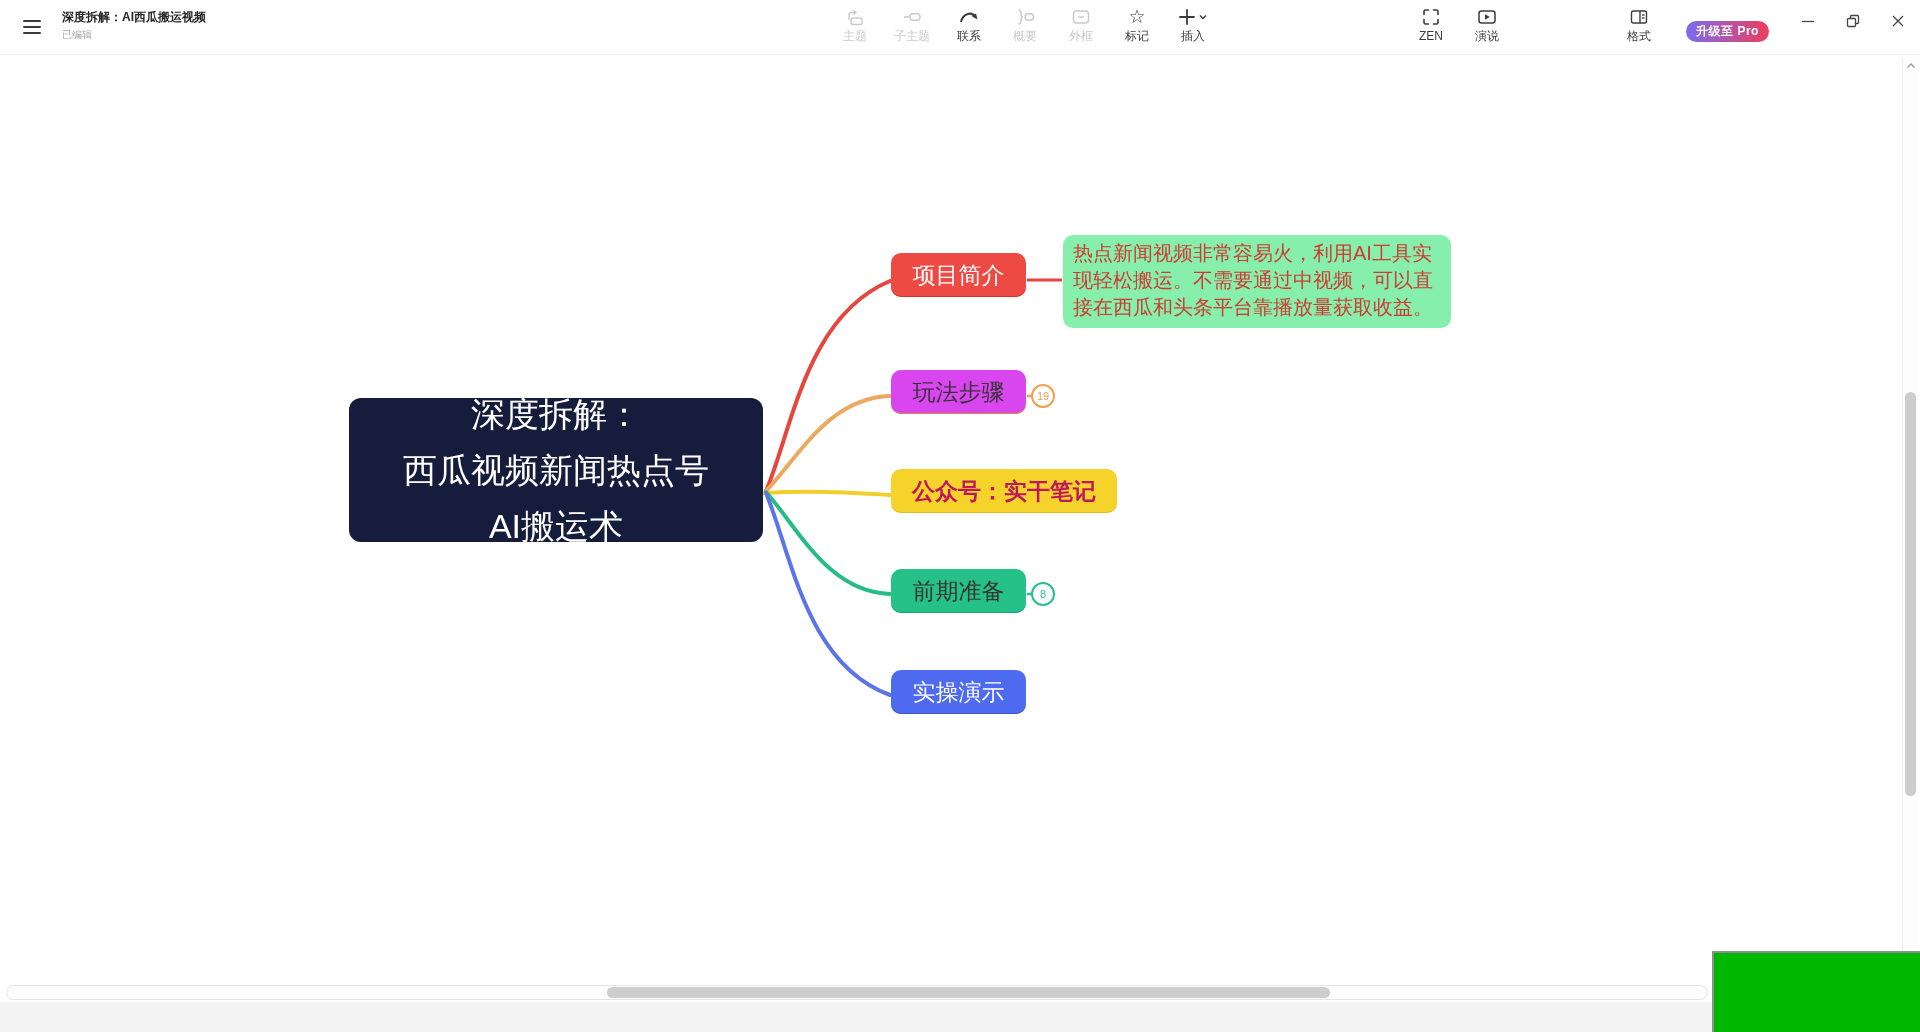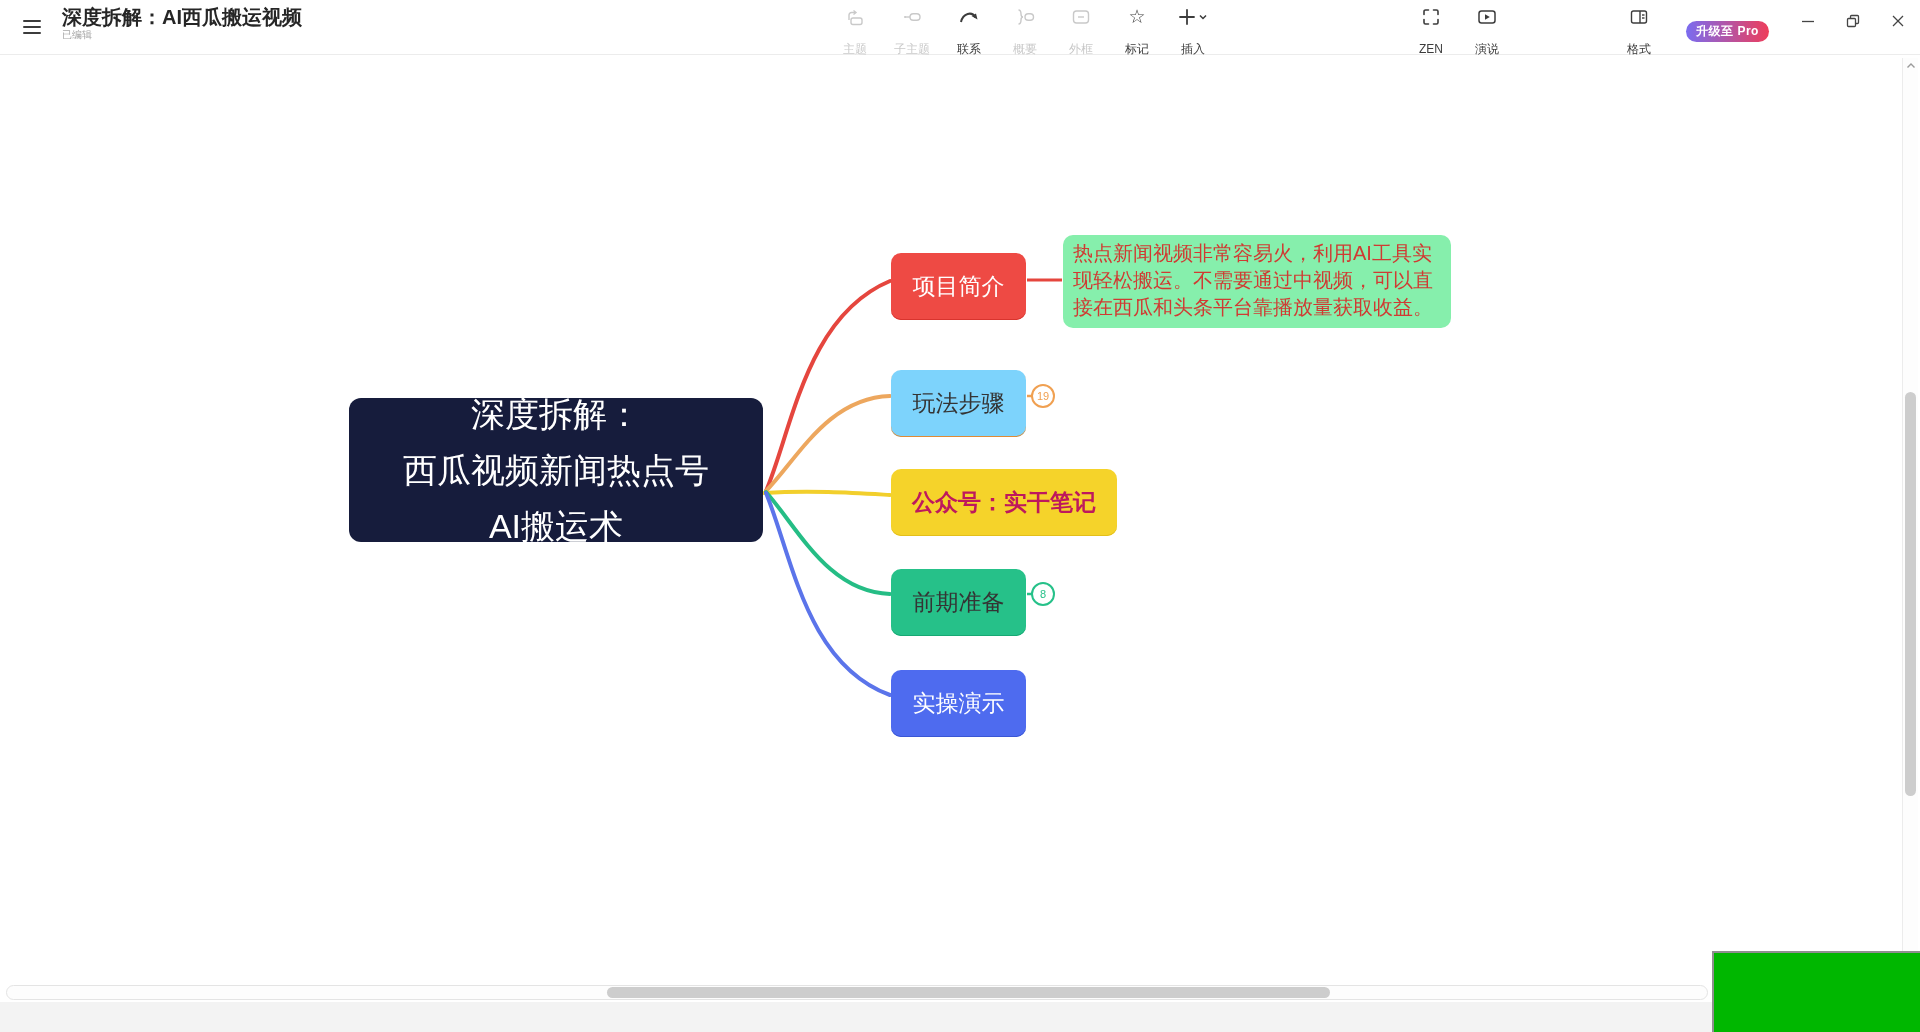--- a/index.html
+++ b/index.html
@@ -5,31 +5,31 @@
   * { margin:0; padding:0; box-sizing:border-box; }
   html,body { width:1920px; height:1032px; overflow:hidden; background:#fff;
     font-family:"Liberation Sans","DejaVu Sans",sans-serif; }
 
   
   .titlebar { position:absolute; left:0; top:0; width:1920px; height:55px;
     background:#ffffff; border-bottom:1px solid #ececec; z-index:50; }
   .hamburger { position:absolute; left:14px; top:12px; width:36px; height:30px;
     display:flex; align-items:center; justify-content:center; cursor:pointer; }
   .doc-meta { position:absolute; left:62px; top:8px; }
-  .doc-title { font-size:20px; font-weight:bold; color:#262626; line-height:18px; }
+  .doc-title { font-size:12px; font-weight:bold; color:#262626; line-height:18px; }
   .doc-status { font-size:10px; color:#a6a6a6; margin-top:2px; }
 
   .tb-center { position:absolute; left:838px; top:6px; display:flex; gap:22px; }
   .tb-right  { position:absolute; left:1414px; top:6px; display:flex; gap:22px; }
   .tb-format { position:absolute; left:1622px; top:6px; display:flex;text-align:right; }
   .tb-item { display:flex; flex-direction:column; align-items:center;
     color:#3c3c3c; cursor:pointer; min-width:34px; }
   .tb-item.disabled { color:#c9c9c9; cursor:default; }
   .tb-icon { height:22px; display:flex; align-items:center; justify-content:center; gap:2px; }
-  .tb-label { font-size:12px; line-height:14px; margin-top:14px; white-space:nowrap; }
+  .tb-label { font-size:12px; line-height:14px; margin-top:1px; white-space:nowrap; }
   .star-glyph { font-size:19px; line-height:20px; }
 
   .upgrade-btn { position:absolute; left:1686px; top:21px; width:83px; height:21px;
     border-radius:11px; background:linear-gradient(90deg,#7a6cf0,#ee3d5a);
     color:#fff; font-size:12px; font-weight:bold; display:flex; align-items:center;
     justify-content:center; cursor:pointer; letter-spacing:0.5px; }
 
   .win-controls { position:absolute; right:0; top:0; height:42px; display:flex; }
   .win-btn { width:45px; height:42px; display:flex; align-items:center;
     justify-content:center; cursor:pointer; color:#454545; }
@@ -38,24 +38,24 @@
   .canvas { position:absolute; left:0; top:56px; width:1920px; height:946px;
     background:#ffffff; }
   .connections { position:absolute; left:0; top:0; width:1920px; height:1032px;
     z-index:1; pointer-events:none; }
 
   .node { position:absolute; z-index:2; display:flex; align-items:center;
     justify-content:center; cursor:pointer; }
   .root-node { left:349px; top:398px; width:414px; height:144px;
     background:#161c3c; border-radius:12px; color:#fff; text-align:center;
     font-size:34px; font-weight:500; line-height:56px; }
-  .branch { height:67px; border-radius:10px; font-size:23px; font-weight:500;
+  .branch { height:44px; border-radius:10px; font-size:23px; font-weight:500;
     white-space:nowrap; padding:16px 14px; }
   .b-red    { left:891px; top:253px; width:135px; background:#ee4a44; color:#ffffff; box-shadow:inset 0 -1px 0 #d8342e; }
-  .b-orange { left:891px; top:370px; width:135px; background:#7dd3fc; color:#343434; box-shadow:inset 0 -1px 0 #e08b35; }
+  .b-orange { left:891px; top:370px; width:135px; background:#d946ef; color:#343434; box-shadow:inset 0 -1px 0 #e08b35; }
   .b-yellow { left:891px; top:469px; width:226px; background:#f5d32a; color:#be185d; font-weight:bold; box-shadow:inset 0 -1px 0 #e3bf1a; }
   .b-green  { left:891px; top:569px; width:135px; background:#26c189; color:#343434; box-shadow:inset 0 -1px 0 #17a873; }
   .b-blue   { left:891px; top:670px; width:135px; background:#4e6bef; color:#ffffff; box-shadow:inset 0 -1px 0 #3a56d4; }
 
   .note-box { position:absolute; left:1063px; top:235px; width:388px; z-index:2;
     background:#86efac; color:#d03a32; font-size:20px; line-height:27px;
     padding:5px 10px 7px 10px; border-radius:10px; cursor:pointer; }
 
   .badge { position:absolute; z-index:2; width:24px; height:24px; border-radius:50%;
     background:#fff; display:flex; align-items:center; justify-content:center;

